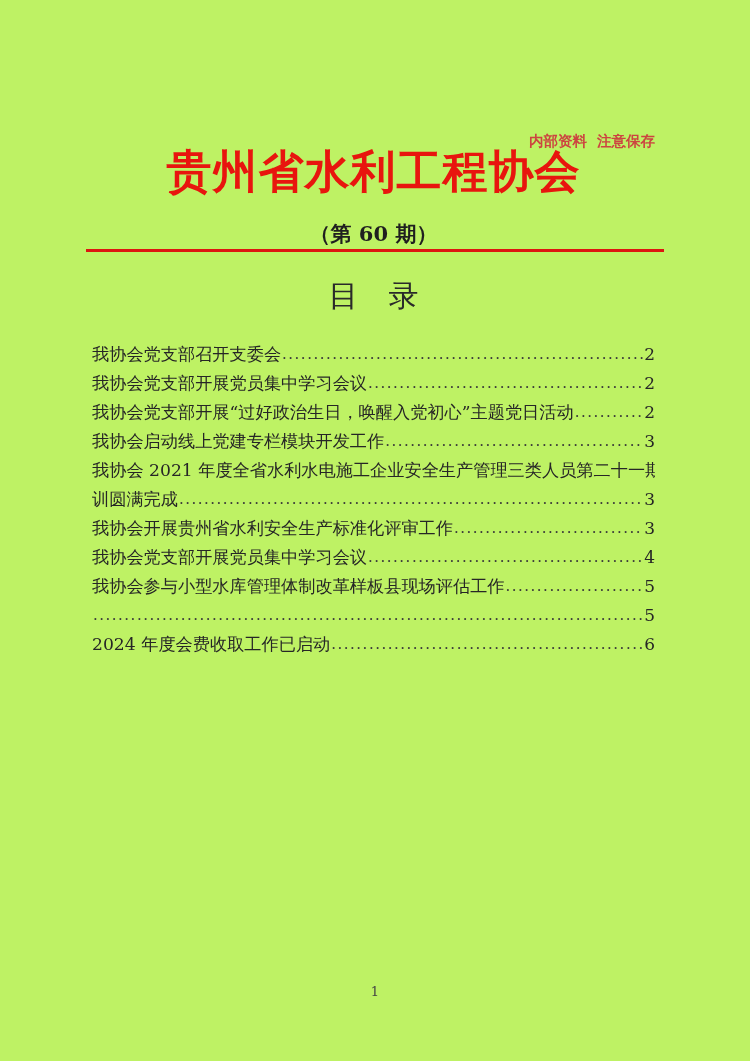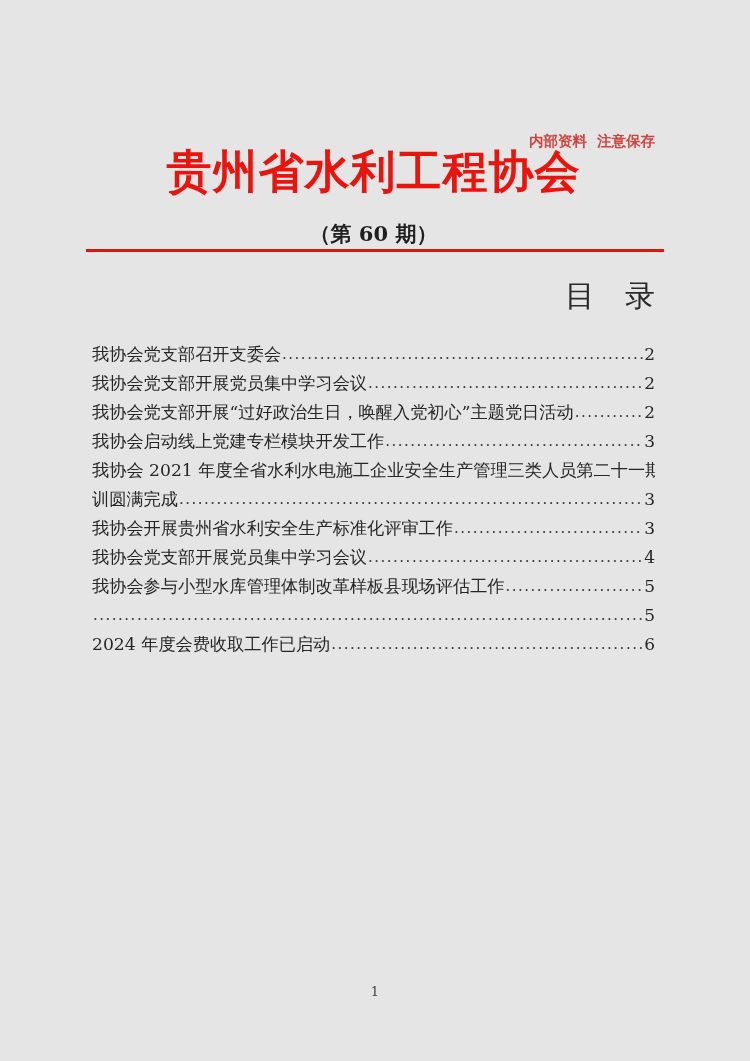--- a/index.html
+++ b/index.html
@@ -2,21 +2,21 @@
 <html style="--title-red: #e8150e; --note-red: #cc4540; --rule-red: #dd1510; --text: #1f1f1f;"><head>
 <meta charset="utf-8">
 <style>
   * { margin: 0; padding: 0; box-sizing: border-box; }
   html, body { background: #ffffff; }
   .page {
     position: relative;
     width: 750px;
     height: 1061px;
     margin: 0 auto;
-    background: #e5e5e5;
+    background: #bef264;
     font-family: "DejaVu Serif", "Liberation Serif", serif;
     color: var(--text, #1f1f1f);
     overflow: hidden;
   }
   .content {
     padding: 133px 95px 0 92px;
   }
   .header-note {
     text-align: right;
     font-size: 14.5px;
@@ -60,21 +60,21 @@
     font-size: 17.5px;
     line-height: 1;
   }
   .red-rule {
     height: 3px;
     margin: 5px -9px 0 -6px;
     background: var(--rule-red, #dd1510);
   }
   .toc-heading {
     margin-top: 27px;
-    text-align: right;
+    text-align: center;
     font-size: 30px;
     line-height: 1.1;
     white-space: pre;
     color: #2a2a2a;
   }
   .toc {
     margin-top: 28px;
     font-size: 17.2px;
     color: #262626;
   }

